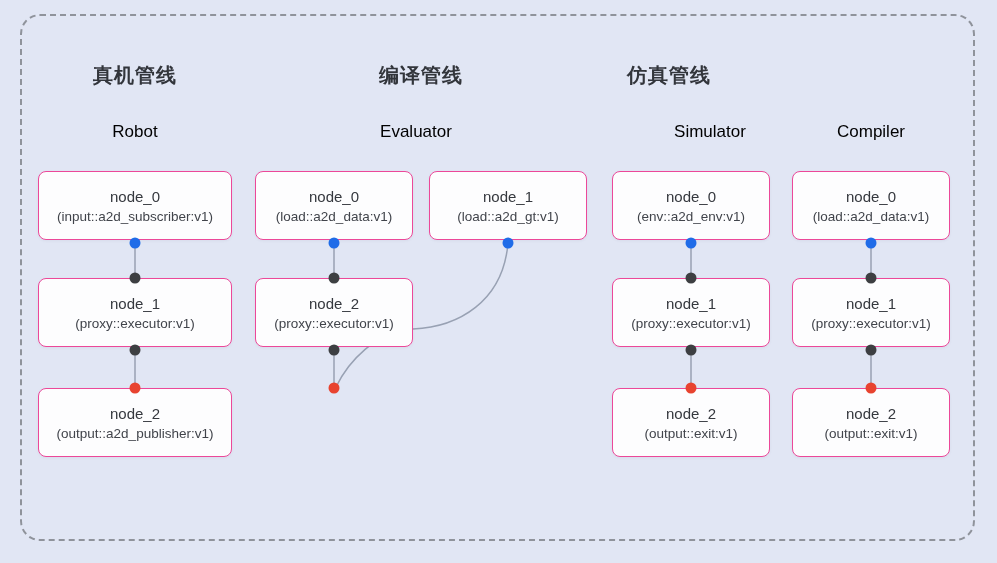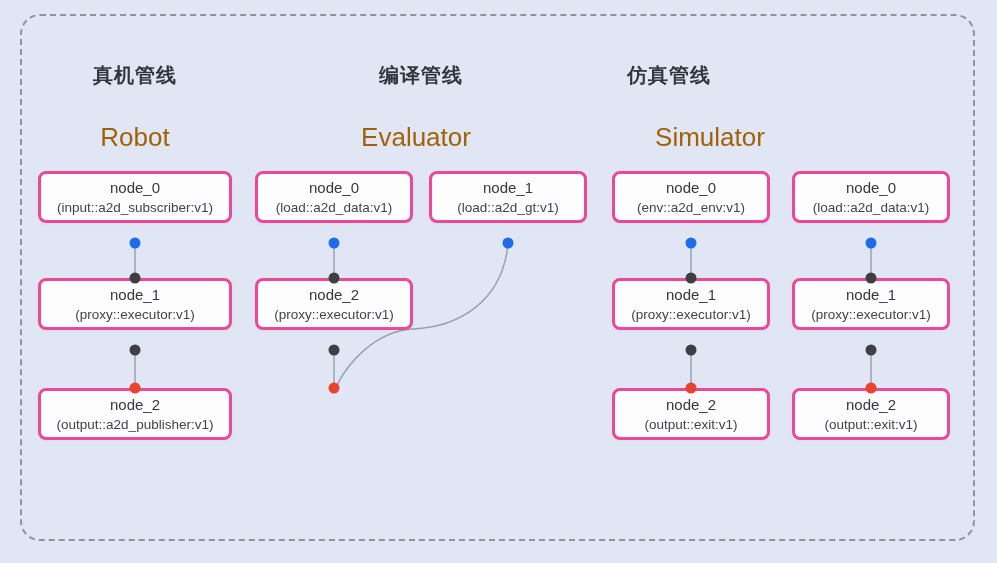--- a/index.html
+++ b/index.html
@@ -42,30 +42,30 @@
     font-weight: 700;
     color: #32353b;
     letter-spacing: 1px;
     z-index: 2;
   }
   .en-title {
     position: absolute;
     top: 122px;
     width: 220px;
     text-align: center;
-    font-size: 26px;
+    font-size: 17px;
     font-weight: 400;
-    color: #a16207;
+    color: #000000;
     z-index: 2;
   }
   .node {
     position: absolute;
-    height: 52px;
+    height: 69px;
     background: #fdfdfe;
-    border: 3px solid #ec4899;
+    border: 1px solid #ec4899;
     border-radius: 8px;
     box-shadow: 0 1px 3px rgba(60, 70, 110, 0.06);
     display: flex;
     flex-direction: column;
     justify-content: center;
     align-items: center;
     gap: 4px;
   }
   .node-label {
     font-size: 15px;
@@ -95,20 +95,21 @@
     <line x1="871" y1="350" x2="871" y2="388" stroke-width="1.5" stroke="#98a1b3"></line>
   </svg>
 
   <div class="zh-title" style="left:25px">真机管线</div>
   <div class="zh-title" style="left:311px">编译管线</div>
   <div class="zh-title" style="left:559px">仿真管线</div>
 
   <div class="en-title" style="left:25px">Robot</div>
   <div class="en-title" style="left:306px">Evaluator</div>
   <div class="en-title" style="left:600px">Simulator</div>
+  <div class="en-title" style="left:761px">Compiler</div>
 
   <div class="layer layer-nodes">
 
     <div class="node" style="left:38px; top:171px; width:194px;">
       <div class="node-label">node_0</div>
       <div class="node-sublabel">(input::a2d_subscriber:v1)</div>
     </div>
     <div class="node" style="left:38px; top:278px; width:194px;">
       <div class="node-label">node_1</div>
       <div class="node-sublabel">(proxy::executor:v1)</div>

